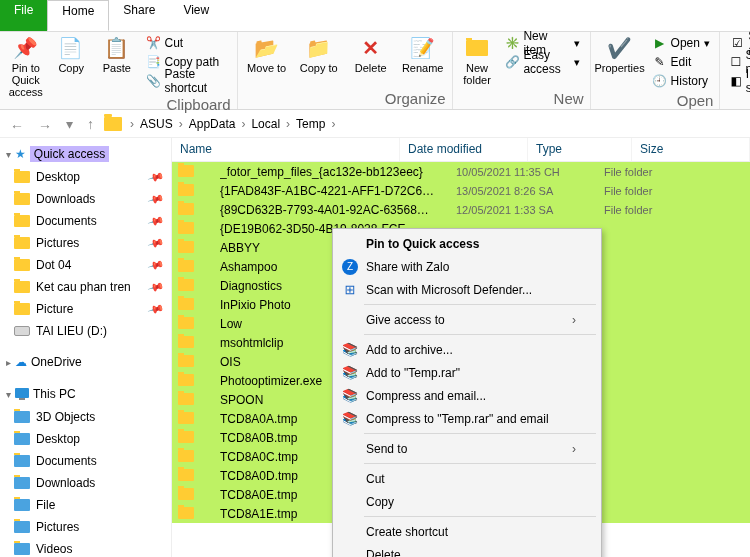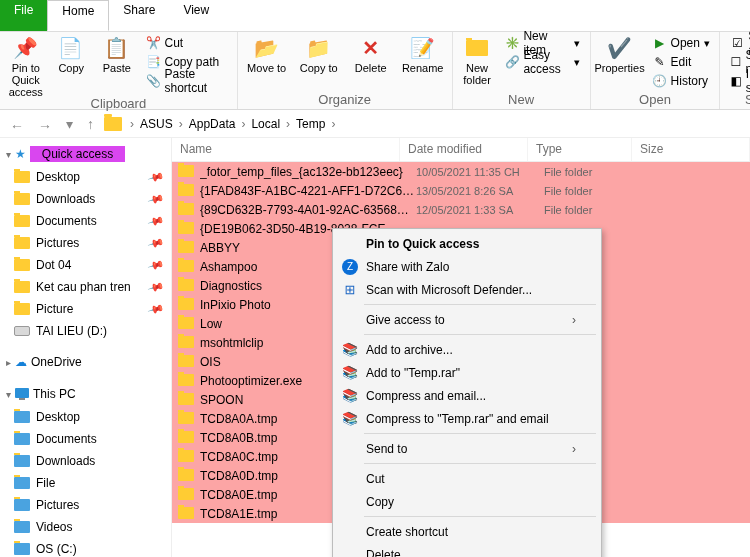--- a/index.html
+++ b/index.html
@@ -7,21 +7,21 @@
 
 
 .tabs { display: flex; height: 32px; border-bottom: 1px solid #ddd; }
 .tab { padding: 3px 14px; cursor: pointer; }
 .tab.file { background: #1aa01a; color: #fff; }
 .tab.active { border: 1px solid #ccc; border-bottom: 1px solid #fff; }
 
 
 .ribbon { display: flex; height: 78px; border-bottom: 1px solid #d9d9d9; background: #fafafa; }
 .group { border-right: 1px solid #e3e3e3; padding: 2px 6px 0; display: flex; flex-direction: column; justify-content: space-between; }
-.group-title { text-align: center; color: #666; font-size: 13px; padding: 2px 0; }
+.group-title { text-align: right; color: #666; font-size: 15px; padding: 2px 0; }
 .btns { display: flex; align-items: flex-start; gap: 6px; height: 60px; }
 .bigbtn { display: flex; flex-direction: column; align-items: center; justify-content: flex-start; width: 46px; padding-top: 2px; cursor: pointer; }
 .bigbtn .ic { width: 24px; height: 24px; display: flex; align-items: center; justify-content: center; font-size: 20px; }
 .bigbtn .lbl { font-size: 11px; text-align: center; line-height: 1.1; margin-top: 2px; }
 .smallcol { display: flex; flex-direction: column; gap: 1px; }
 .smallbtn { display: flex; align-items: center; gap: 4px; height: 18px; padding: 0 4px; font-size: 11px; cursor: pointer; }
 .smallbtn .sic { width: 14px; height: 14px; display: inline-flex; align-items: center; justify-content: center; font-size: 12px; }
 
 
 .navbar { display: flex; align-items: center; height: 28px; padding: 0 6px; gap: 6px; border-bottom: 1px solid #eee; }
@@ -35,30 +35,30 @@
 
 .bodyarea { display: flex; height: 429px; }
 .sidebar { width: 172px; border-right: 1px solid #eee; overflow: hidden; padding-top: 4px; }
 .sbitem { display: flex; align-items: center; height: 22px; padding: 0 8px 0 14px; gap: 6px; cursor: pointer; }
 .sbitem .sbicon { width: 16px; height: 14px; display: inline-flex; align-items: center; justify-content: center; }
 .sbitem .pin { margin-left: auto; color: #888; font-size: 11px; transform: rotate(30deg); }
 .sbhead { display: flex; align-items: center; height: 24px; padding-left: 6px; gap: 4px; }
 .sbhead .chev { color: #777; font-size: 10px; }
 
 .main { flex: 1; display: flex; flex-direction: column; }
-.colhead { display: flex; height: 24px; border-bottom: 1px solid #eee; color: #737373; }
+.colhead { display: flex; height: 24px; border-bottom: 1px solid #eee; color: #0c4a6e; }
 .colhead > div { padding: 4px 8px; border-right: 1px solid #f3f3f3; }
 .c-name { flex: 0 0 228px; }
 .c-date { flex: 0 0 128px; }
 .c-type { flex: 0 0 104px; }
 .c-size { flex: 1; }
 
 .filelist { flex: 1; overflow: hidden; }
 .row { display: flex; align-items: center; height: 19px; padding-left: 6px; }
-.row.sel { background: #fca5a5; }
+.row.sel { background: #bef264; gap: 20px; }
 .row .ficon { width: 16px; height: 14px; margin-right: 6px; }
 .rname { flex: 0 0 216px; overflow: hidden; white-space: nowrap; text-overflow: ellipsis; }
 .rdate { flex: 0 0 128px; color: #666; font-size: 11px; }
 .rtype { flex: 0 0 104px; color: #666; font-size: 11px; }
 
 
 .ctxmenu { position: absolute; left: 332px; top: 228px; width: 270px; background: #f4f4f4; border: 1px solid #bcbcbc; box-shadow: 2px 3px 6px rgba(0,0,0,.25); padding: 3px; }
 .ctxitem { display: flex; align-items: center; height: 23px; padding: 0 22px 0 30px; position: relative; cursor: pointer; }
 .ctxitem .cicon { position: absolute; left: 6px; width: 16px; height: 16px; display: flex; align-items: center; justify-content: center; font-size: 13px; }
 .ctxitem .carrow { margin-left: auto; color: #555; }
@@ -217,21 +217,21 @@
       <span class="bcitem">Temp</span>
     <span class="bcsep">›</span>
   </div>
 </div>
 
 <div class="bodyarea">
   <div class="sidebar">
     <div class="sbhead">
         <span class="chev">▾</span>
         <span class="star">★</span>
-        <span style="background:#d946ef;padding:1px 12px">Quick access</span>
+        <span style="background:#c4b5fd;padding:1px 4px">Quick access</span>
       </div>
     <div id="sb-quick">
         <div class="sbitem">
           <span class="sbicon">
             <span class="fold"></span>
           </span>
           <span>Desktop</span>
           <span class="pin">📌</span>
         </div>
         <div class="sbitem">
@@ -289,20 +289,26 @@
         <span class="cloud">☁</span>
         <span>OneDrive</span>
       </div>
     <div style="height:8px"></div>
     <div class="sbhead">
         <span class="chev">▾</span>
         <span><span class="monitor"></span></span>
         <span>This PC</span>
       </div>
     <div id="sb-pc">
+        <div class="sbitem">
+          <span class="sbicon">
+            <span class="fold" style="background:#4aa3e0"></span>
+          </span>
+          <span>3D Objects</span>
+        </div>
         <div class="sbitem">
           <span class="sbicon">
             <span class="fold" style="background:#4aa3e0"></span>
           </span>
           <span>Desktop</span>
         </div>
         <div class="sbitem">
           <span class="sbicon">
             <span class="fold" style="background:#4aa3e0"></span>
           </span>

